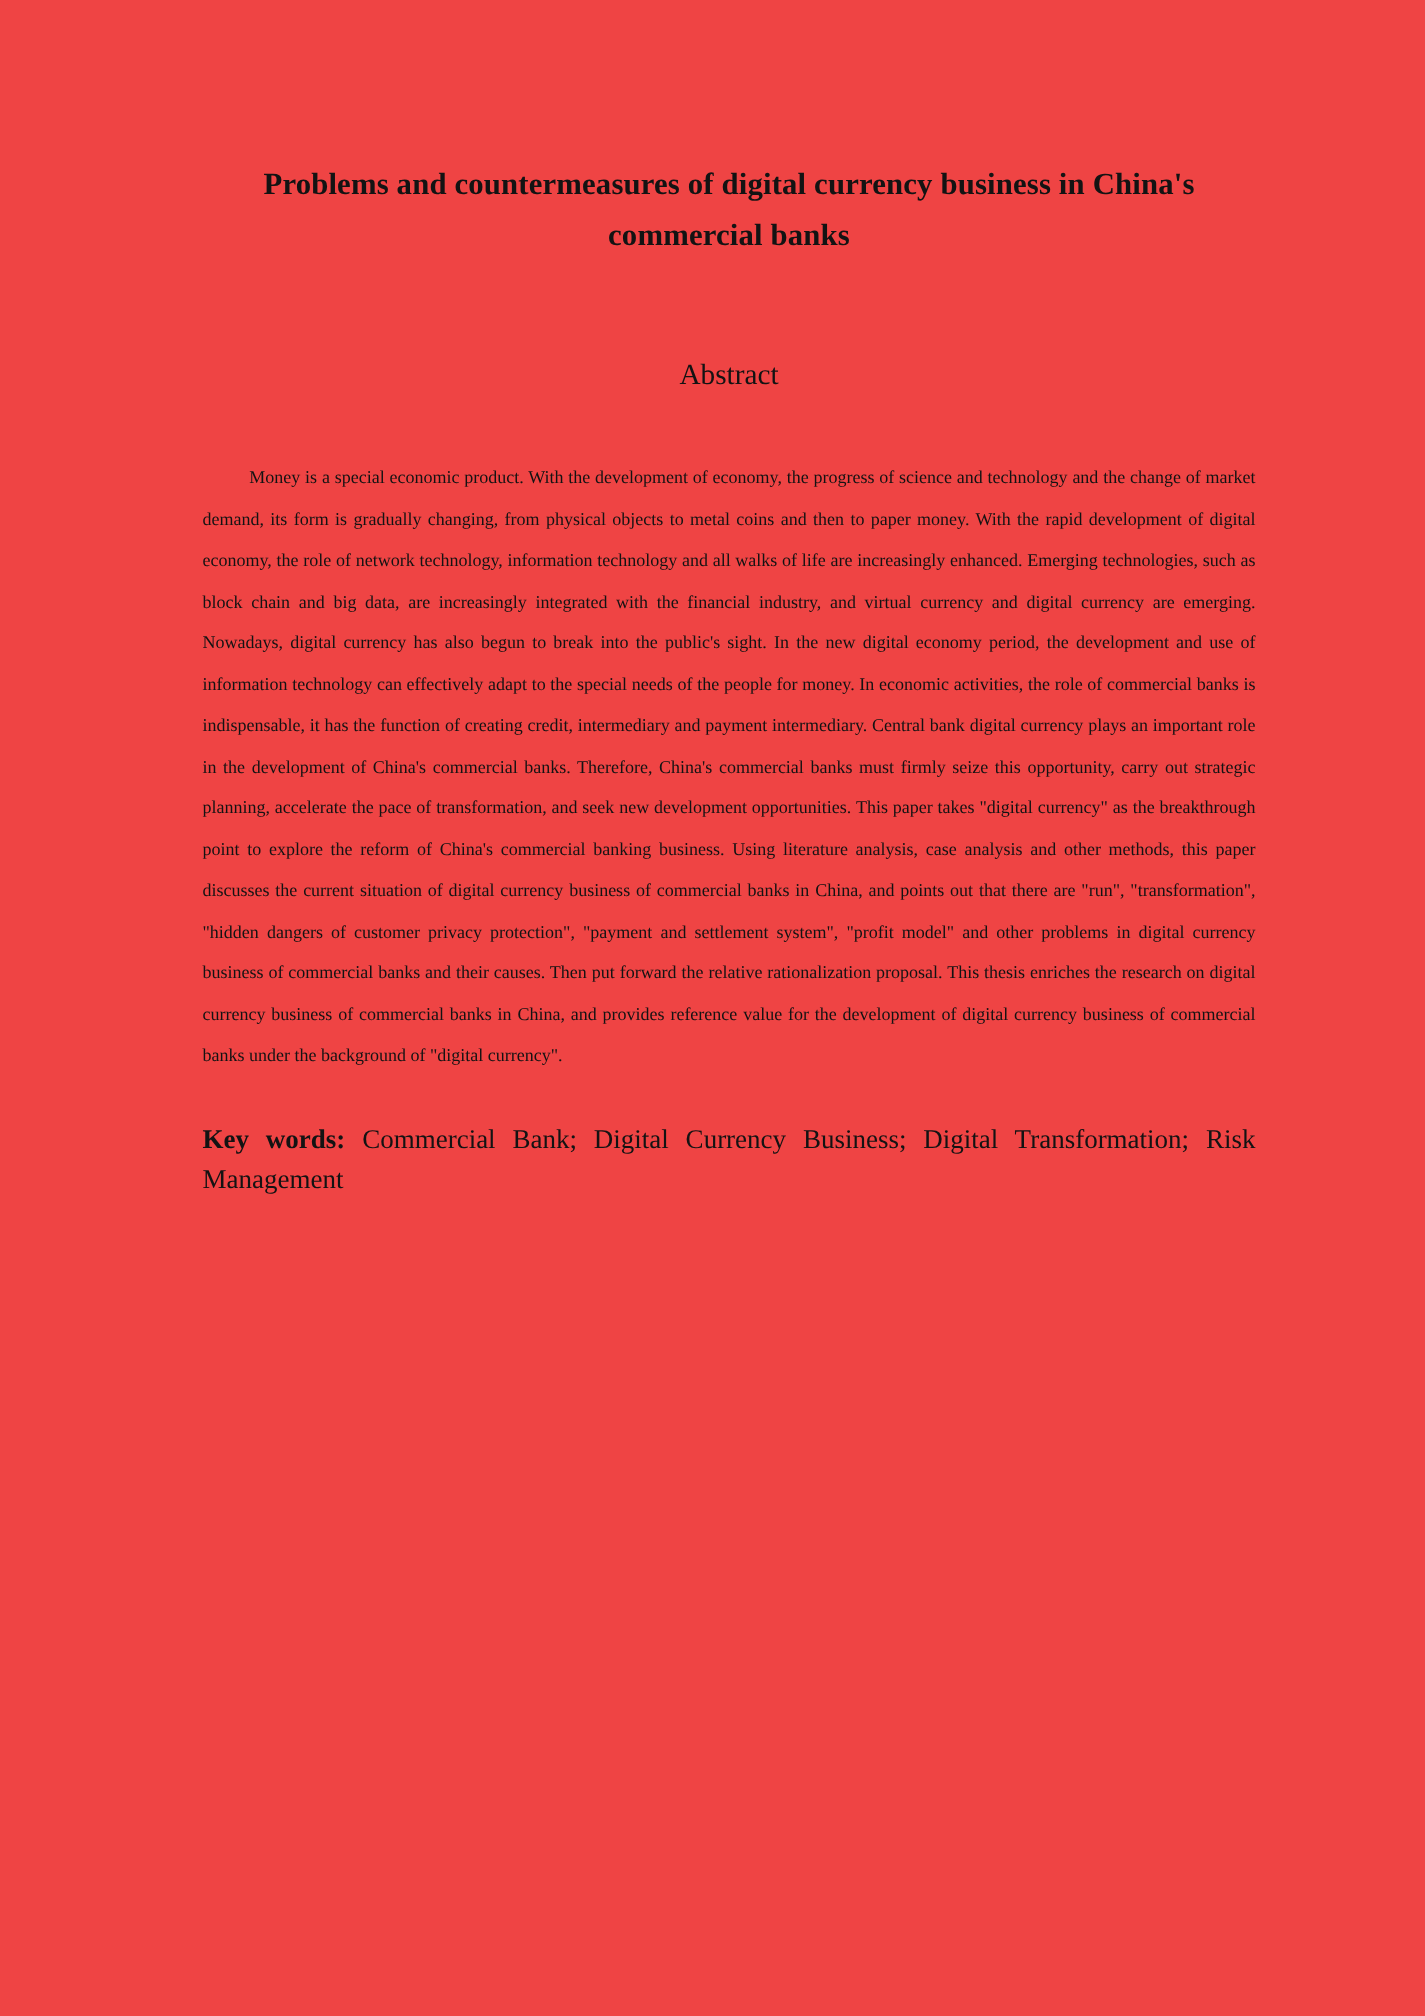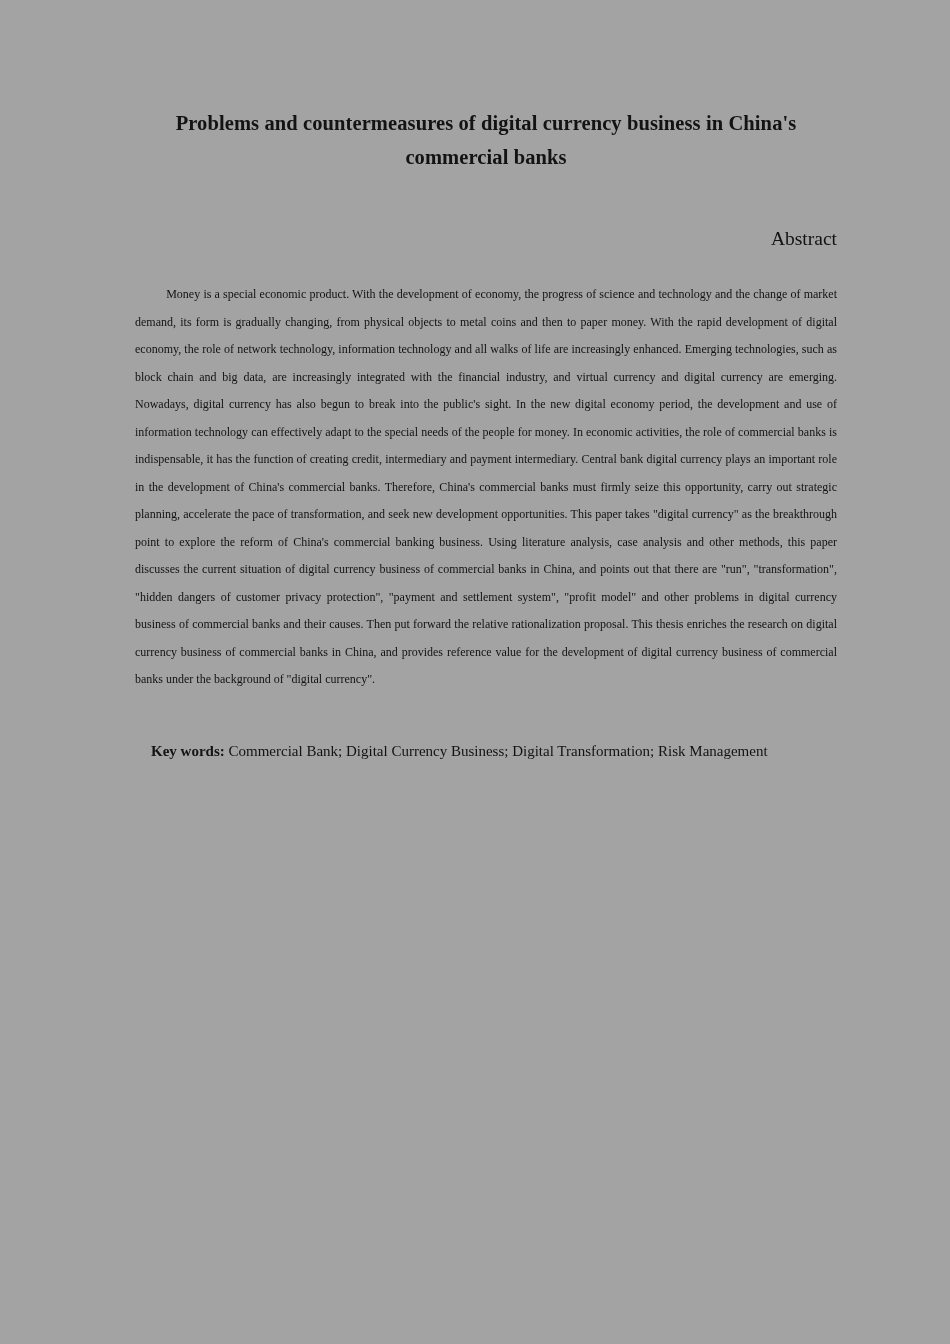--- a/index.html
+++ b/index.html
@@ -11,62 +11,62 @@
     width: 950px;
     height: 1344px;
     font-family: "Liberation Serif", "DejaVu Serif", serif;
     color: #131313;
     -webkit-font-smoothing: antialiased;
   }
   .page {
     position: relative;
     width: 950px;
     height: 1344px;
-    background: #a3a3a3;
+    background: #ef4444;
     box-sizing: border-box;
   }
   .content {
     position: absolute;
     left: 135px;
     top: 106px;
     width: 702px;
   }
   .doc-title {
     font-size: 20.5px;
     font-weight: bold;
     text-align: center;
     line-height: 34px;
     letter-spacing: 0.1px;
     margin: 0;
     padding: 0 12px;
   }
   .section-heading {
     font-size: 19.5px;
     font-weight: normal;
-    text-align: right;
+    text-align: center;
     line-height: 26px;
-    margin: 0;
+    margin: 12px;
     padding-top: 52px;
   }
   .abstract-body {
     font-size: 12px;
     line-height: 27.5px;
     text-align: justify;
     text-justify: inter-word;
     text-indent: 2.6em;
     margin: 0;
     padding-top: 29px;
     hyphens: none;
   }
   .keywords {
-    font-size: 15px;
+    font-size: 18px;
     line-height: 27.5px;
     text-align: justify;
     text-indent: 0;
-    margin: 16px;
+    margin: 0;
     padding-top: 28px;
   }
   .keywords-label {
     font-weight: bold;
   }
 </style>
 </head>
 <body>
 
 <div class="page">

